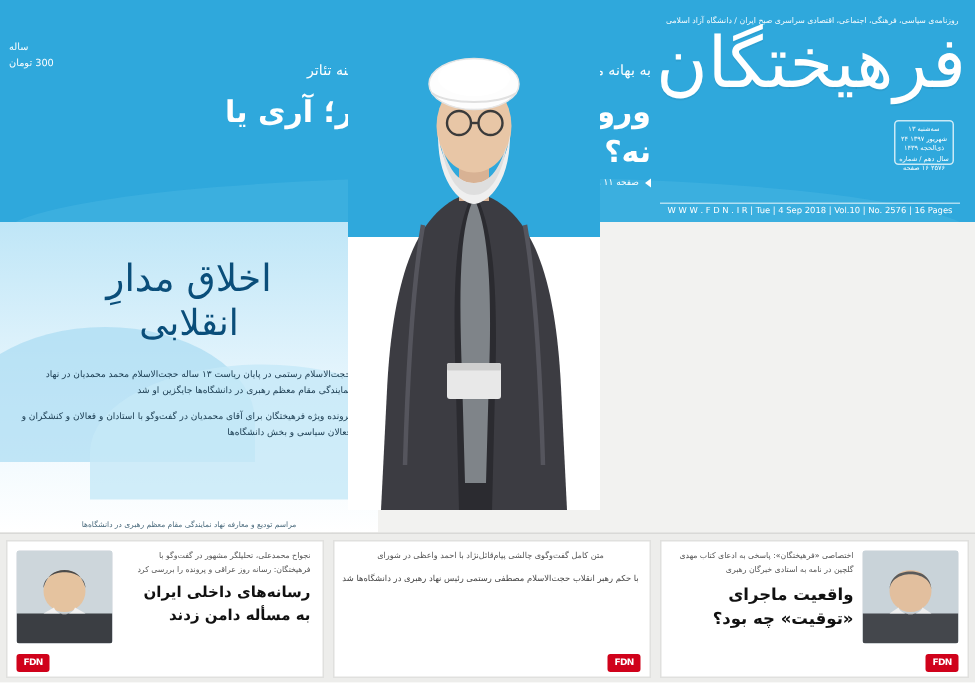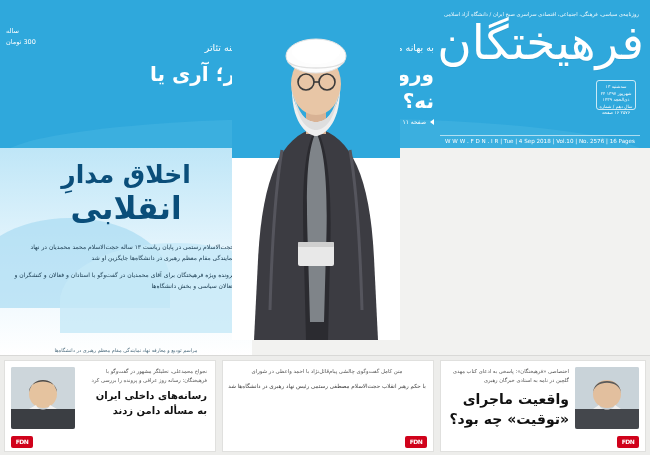--- a/index.html
+++ b/index.html
@@ -198,26 +198,26 @@
     left: 60px; top: 95px;
     width: 230px; height: 90px;
     background: #c6e8f8;
     border-radius: 50% 50% 0 0 / 65% 65% 0 0;
     opacity: .8;
   }
   .sky-title {
     position: relative;
     text-align: center;
     color: #0a4e7a;
-    font-weight: bold;
-    padding-top: 12px;
+    font-weight: normal;
+    padding-top: 23px;
     z-index: 3;
   }
   .sky-title .l1 { font-size: 25px; line-height: 1.2; }
-  .sky-title .l2 { font-size: 31px; line-height: 1.2; }
+  .sky-title .l2 { font-size: 24px; line-height: 1.2; }
   .sky-bullets {
     position: relative;
     z-index: 3;
     margin: 14px 10px 0 10px;
     direction: rtl;
   }
   .sky-bullet {
     display: flex;
     gap: 4px;
     font-size: 6px;
@@ -276,21 +276,21 @@
   .box-body-left  { position: absolute; left: 78px; top: 6px; width: 124px; text-align: right; direction: rtl; }
   .box-body-mid   { position: absolute; right: 6px; top: 6px; width: 200px; text-align: center; direction: rtl; }
 
   .box-kicker {
     font-size: 5.2px;
     line-height: 1.75;
     color: #555;
     margin-bottom: 4px;
   }
   .box-title {
-    font-size: 14px;
+    font-size: 11px;
     font-weight: bold;
     color: #111;
     line-height: 1.45;
   }
   .box-title.small { font-size: 10px; }
   .box-kicker-mid {
     font-size: 5.4px;
     line-height: 1.7;
     color: #555;
     text-align: center;

